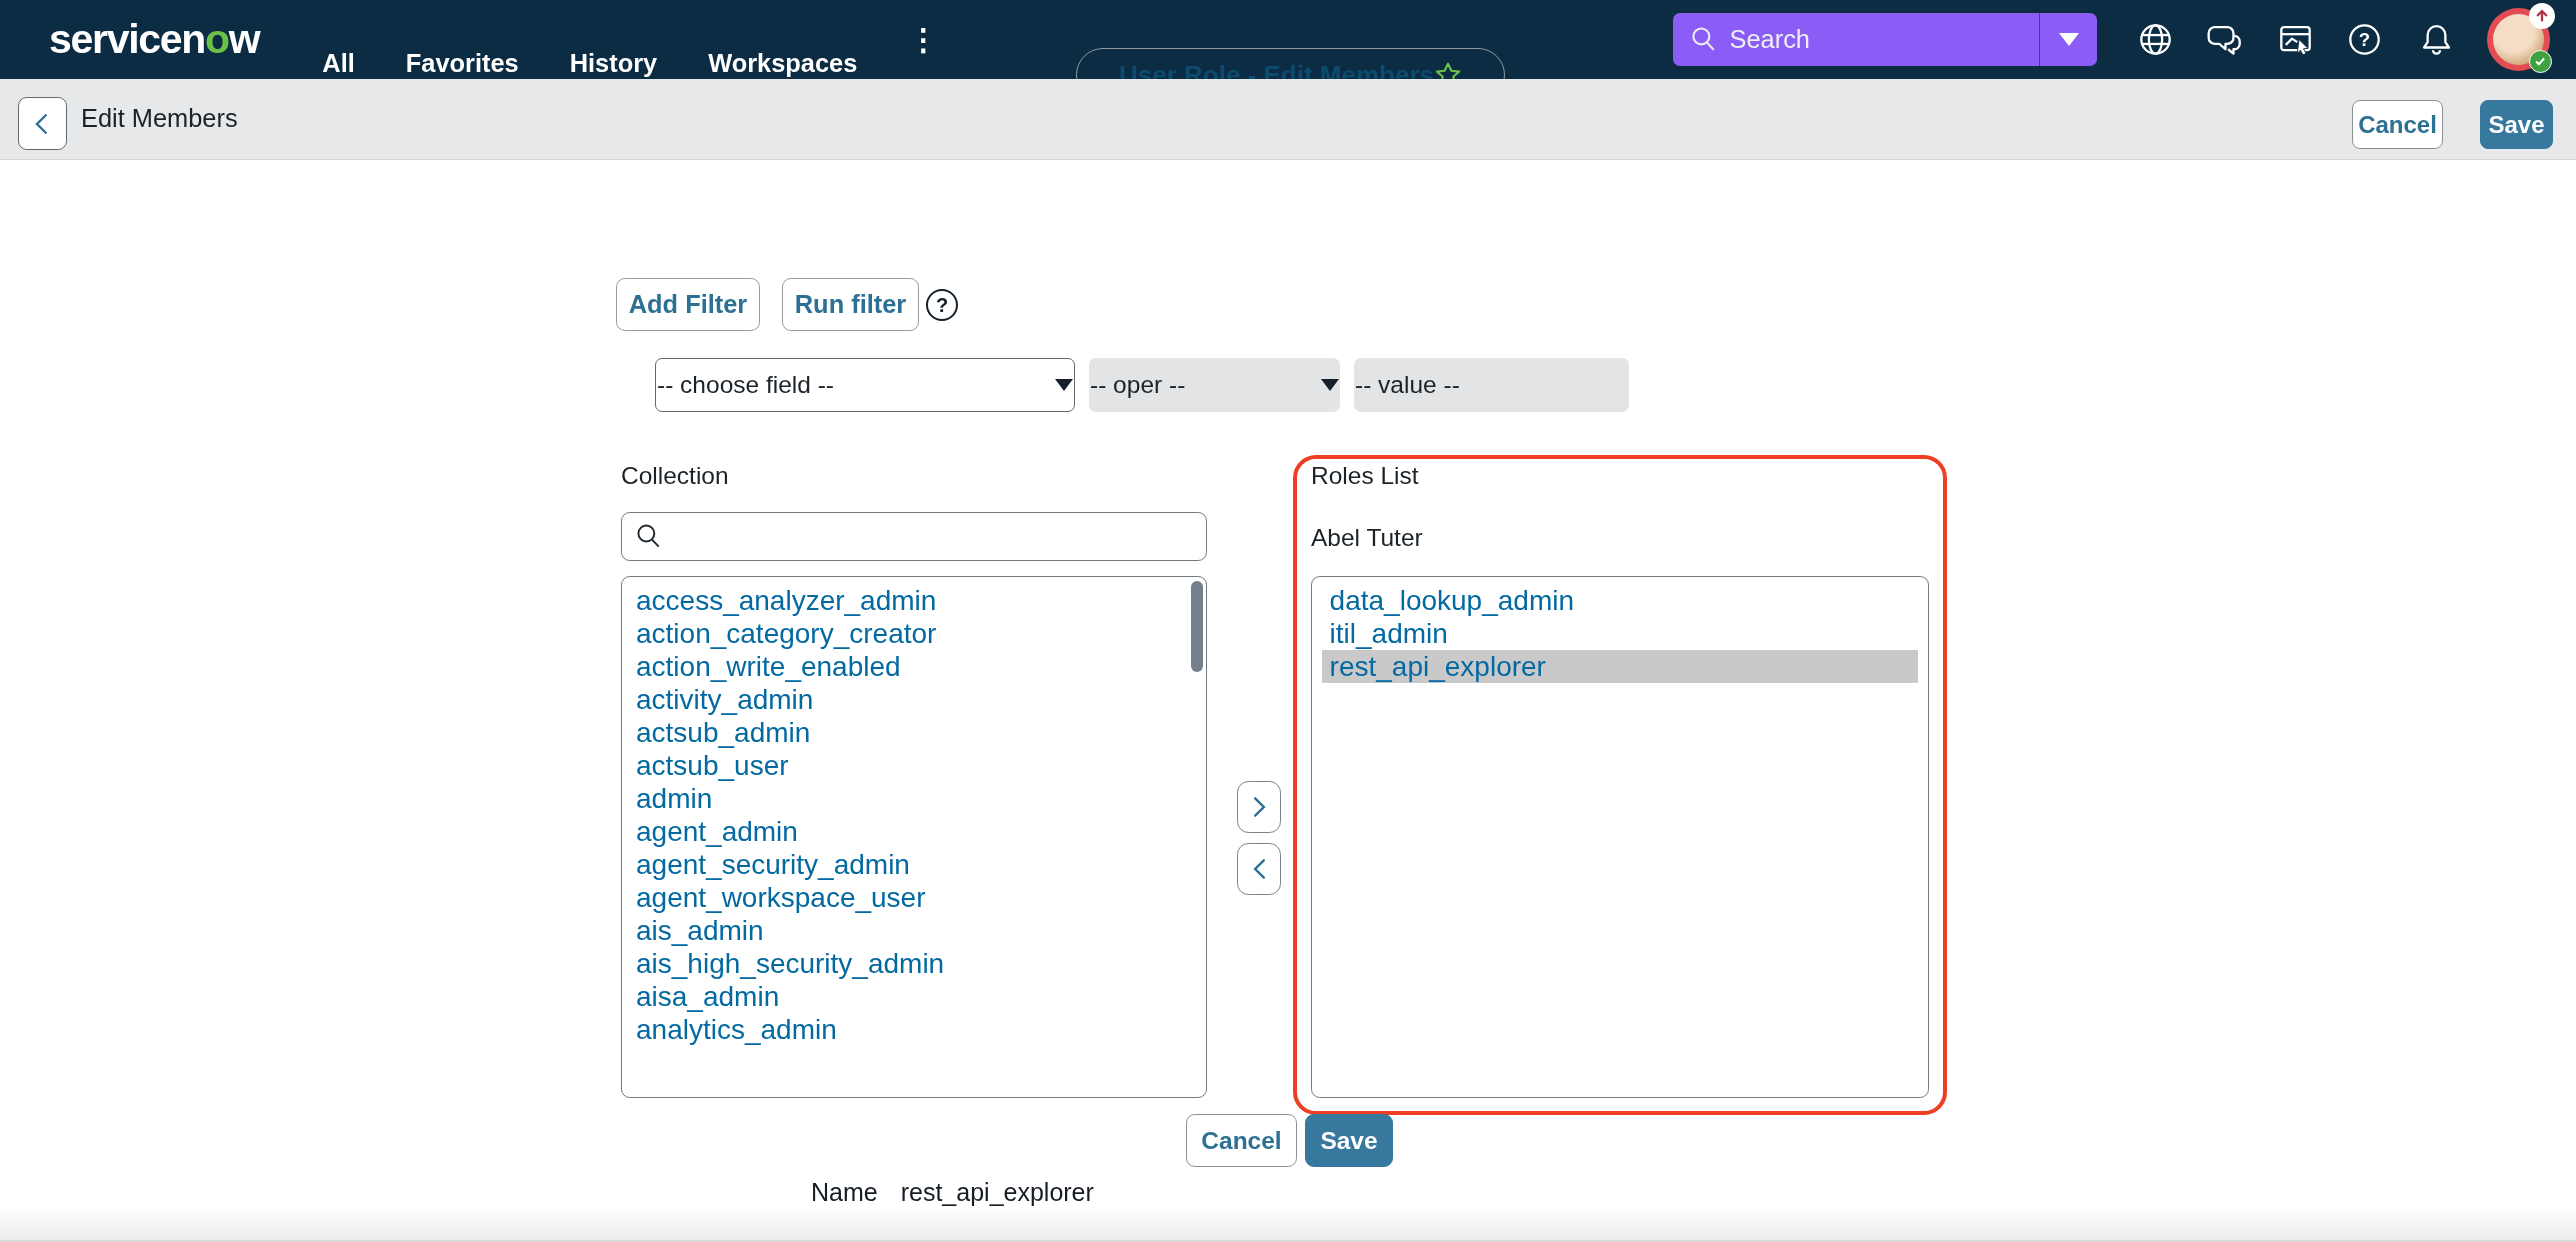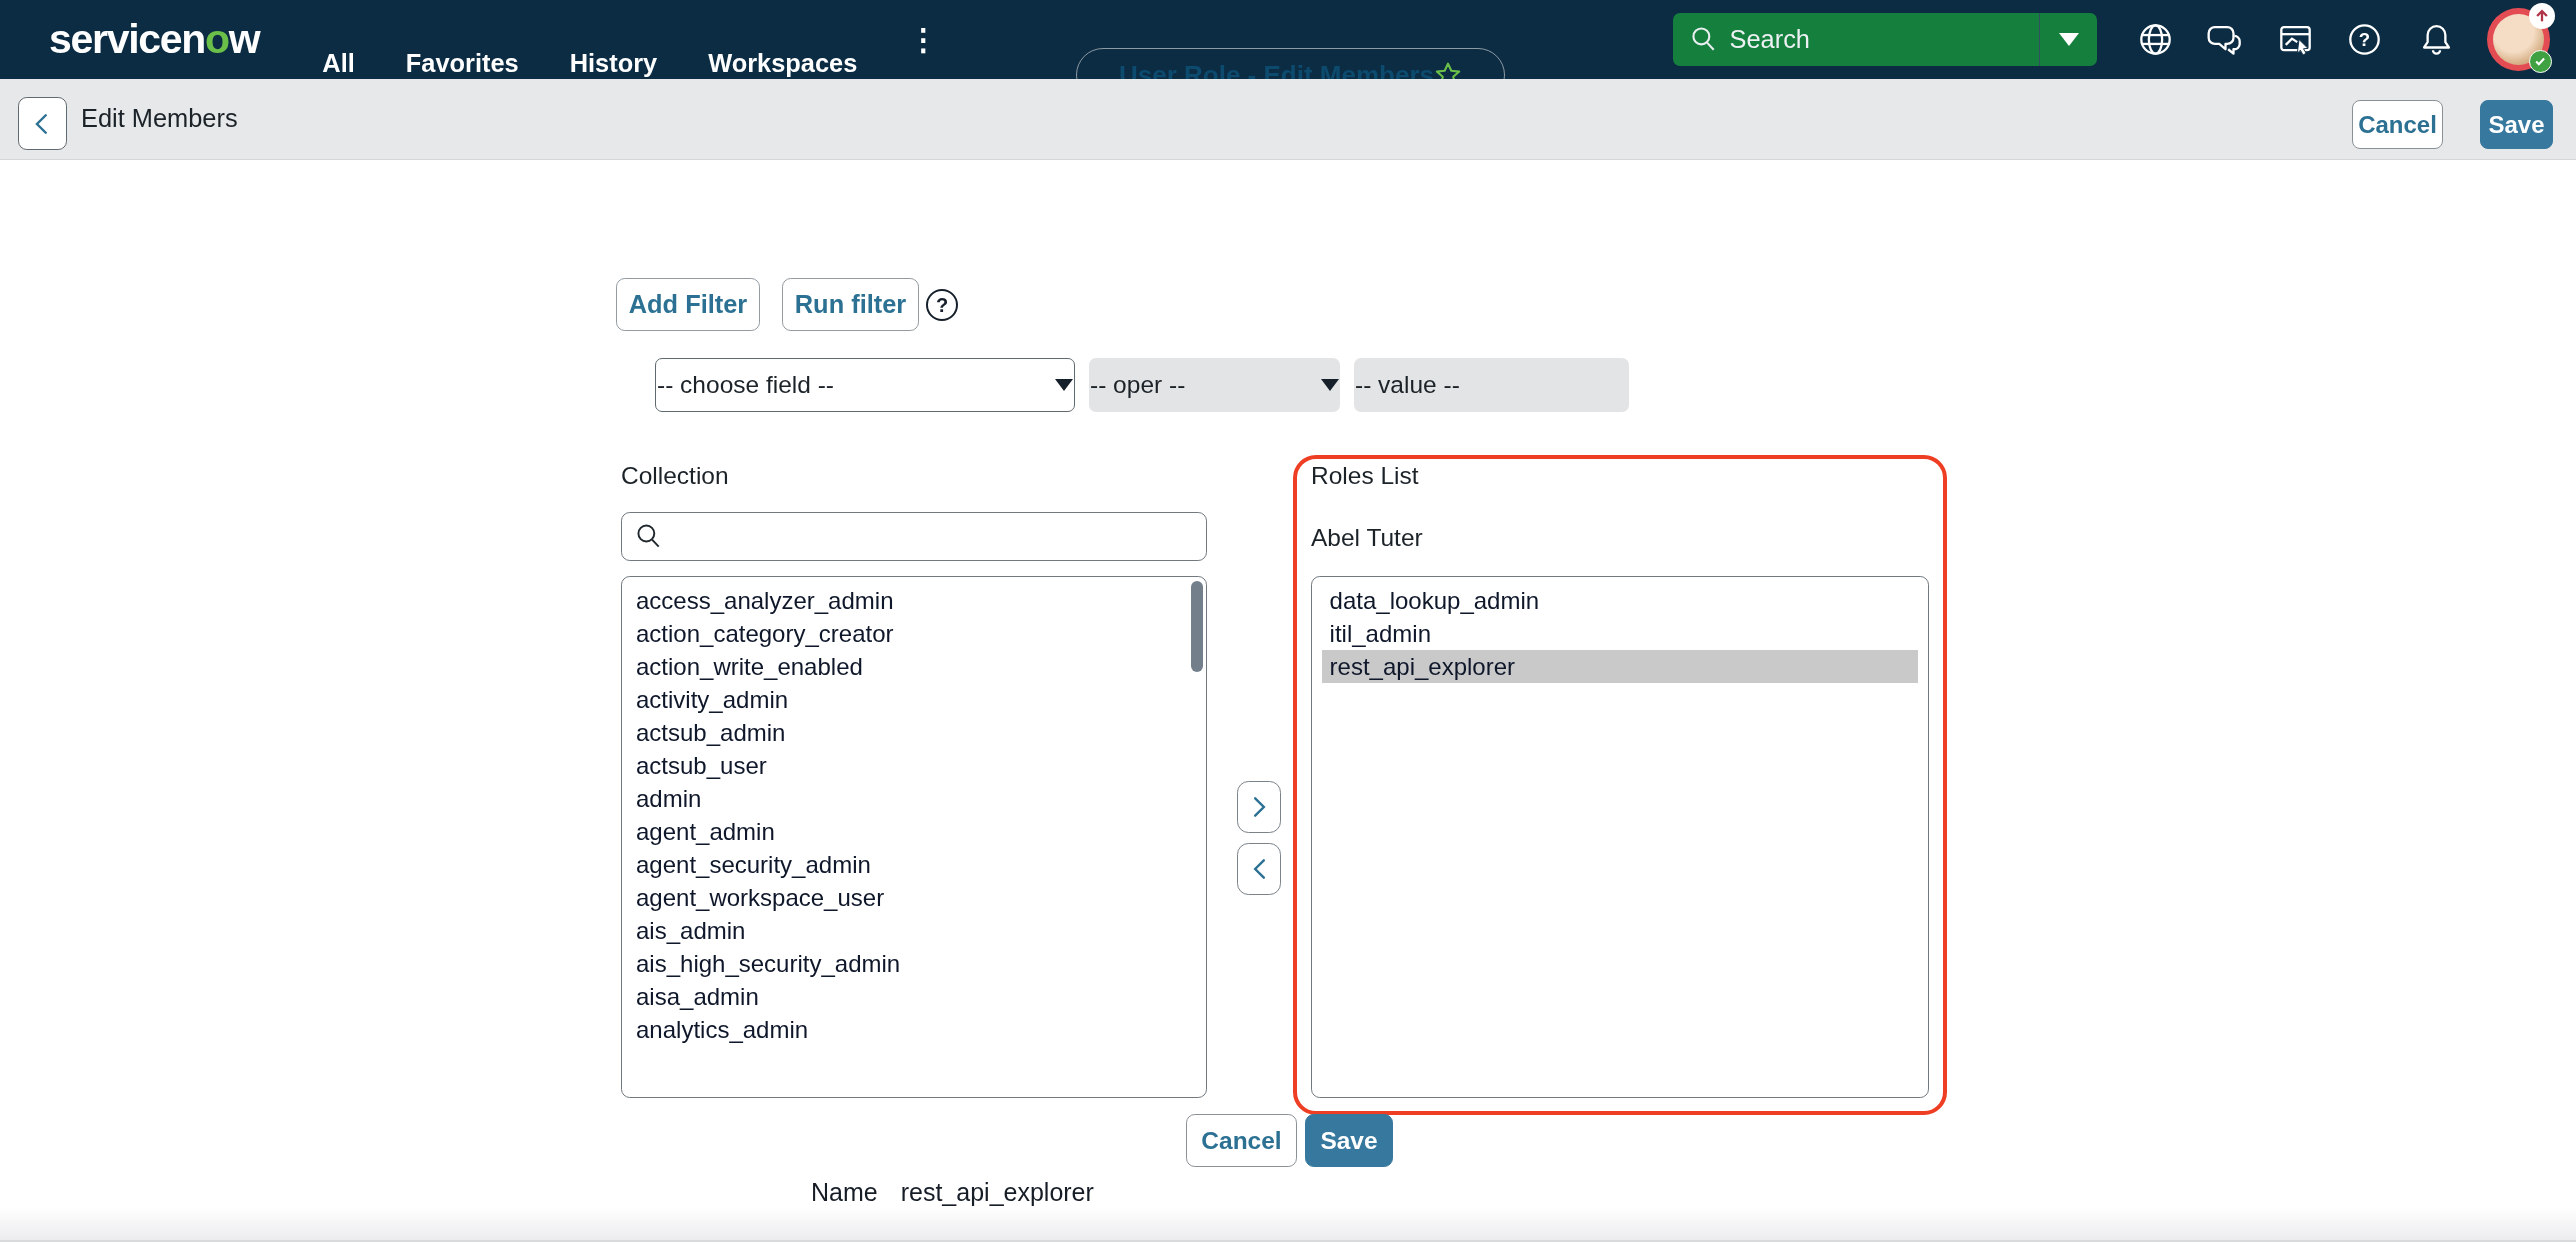--- a/index.html
+++ b/index.html
@@ -25,21 +25,21 @@
 
   .context-pill {
     position:absolute; left:1076px; top:12.3px; width:429px; height:54px;
     border:1.8px solid #8d9aa3; border-radius:30px;
     display:flex; align-items:center; justify-content:center; 
     color:#0c4a6e; font-size:26px; font-weight:700; cursor:pointer;margin-top:36px;
   }
 
   .search-box {
     position:absolute; left:1673px; top:13px; width:424px; height:53px;
-    background:#15803d; border-radius:7px; display:flex; align-items:center; cursor:text;
+    background:#8b5cf6; border-radius:7px; display:flex; align-items:center; cursor:text;
   }
   .search-box .search-text { color:#edf1f3; font-size:25.4px; margin-left:10.5px; }
   .search-box .search-mag { margin-left:16px; }
   .search-caret {
     position:absolute; right:0; top:0; width:58px; height:53px;
     border-left:1.8px solid #31505e; display:flex; align-items:center; justify-content:center; cursor:pointer;
   }
   .tri-down-white { width:0; height:0; border-left:10.5px solid transparent; border-right:10.5px solid transparent; border-top:13px solid #ffffff; }
 
   .top-icon { position:absolute; top:20px; width:39px; height:39px; cursor:pointer; }
@@ -124,21 +124,21 @@
   .listbox {
     position:absolute; top:576px; height:522px; background:#ffffff;
     border:1.8px solid #717a80; border-radius:8.8px; overflow:hidden;
   }
   .listbox-collection { left:621px; width:586px; }
   .listbox-roles      { left:1311px; width:618px; }
   .listbox ul { list-style:none; padding:7px 9.6px 0 0; }
   .listbox-collection ul { padding-left:0; }
   .listbox-roles ul { padding-left:9.6px; }
   .listbox li {
-    font-size:24px; color:#0f172a; line-height:33px; height:33px;
+    font-size:28px; color:#0369a1; line-height:33px; height:33px;
     padding-left:14px; white-space:nowrap; cursor:pointer;
   }
   .listbox-roles li { padding-left:8px; }
   .listbox-roles li.selected { background:#c9c9c9; }
   .scroll-thumb {
     position:absolute; right:3.5px; top:4.4px; width:11.4px; height:91px;
     background:#73808c; border-radius:6.1px; cursor:grab;
   }
 
   .transfer-btn {

